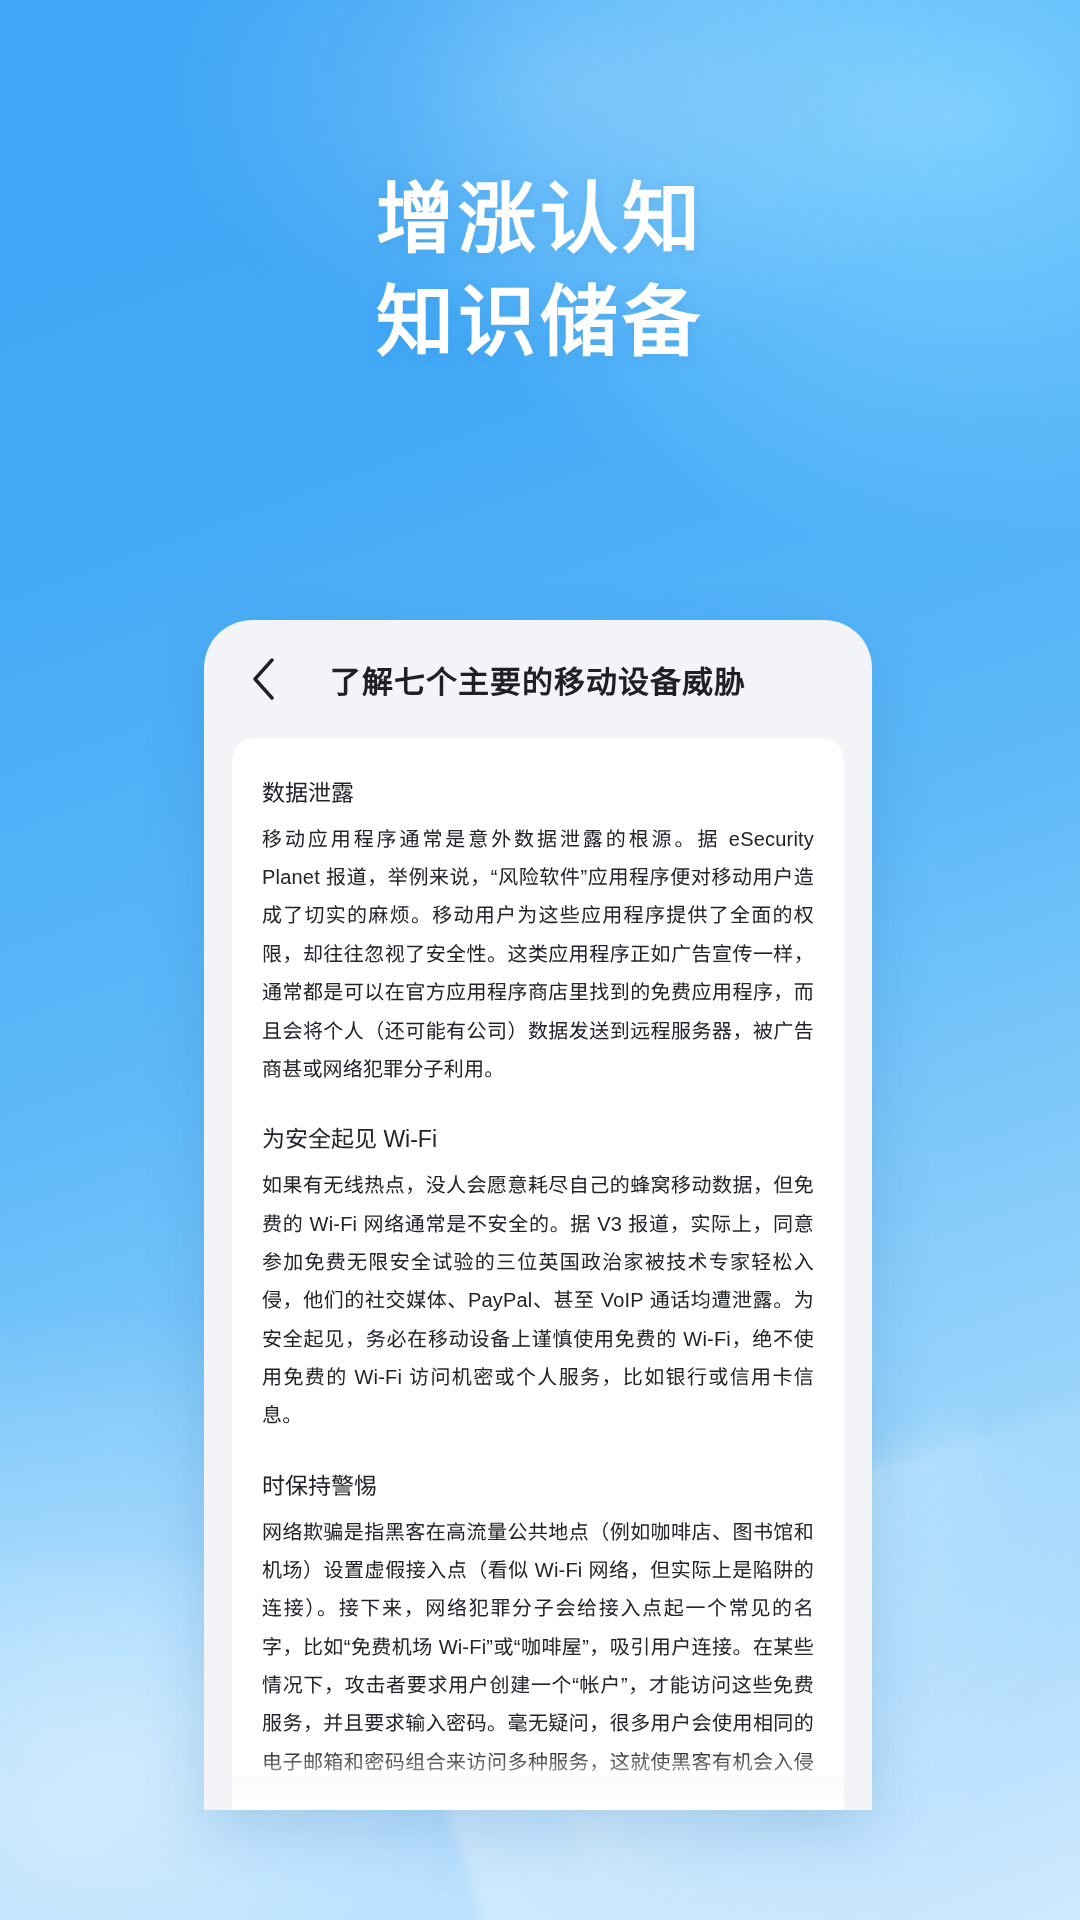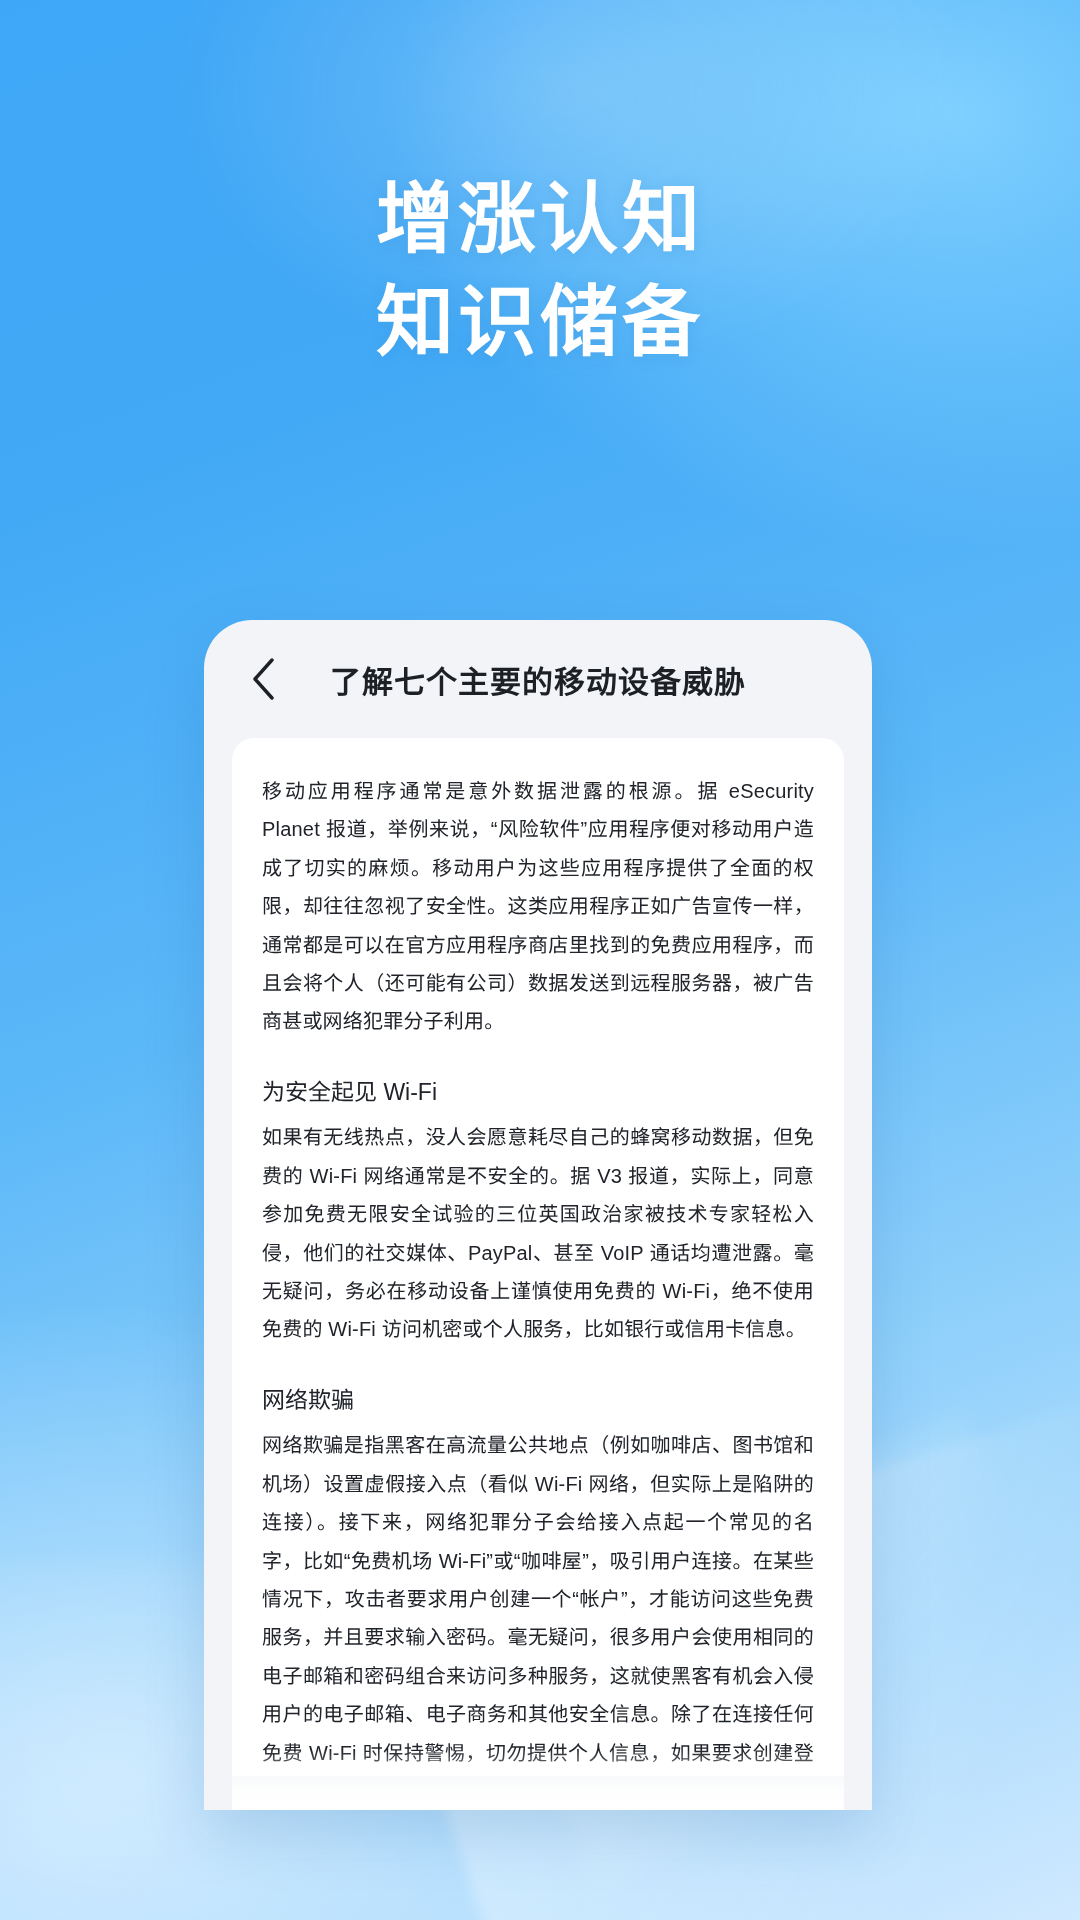--- a/index.html
+++ b/index.html
@@ -184,26 +184,27 @@
           <svg width="30" height="46" viewBox="0 0 30 46" fill="none" xmlns="http://www.w3.org/2000/svg">
             <path d="M23 4 L6 23 L23 42" stroke="#1d2126" stroke-width="3.4" stroke-linecap="round" stroke-linejoin="round"></path>
           </svg>
         </span>
       </div>
       <div class="phone-title">了解七个主要的移动设备威胁</div>
     </div>
 
     <div class="article-card">
 
+      <p class="sec-title">数据泄露</p>
       <p class="sec-body">移动应用程序通常是意外数据泄露的根源。据 eSecurity Planet 报道，举例来说，“风险软件”应用程序便对移动用户造成了切实的麻烦。移动用户为这些应用程序提供了全面的权限，却往往忽视了安全性。这类应用程序正如广告宣传一样，通常都是可以在官方应用程序商店里找到的免费应用程序，而且会将个人（还可能有公司）数据发送到远程服务器，被广告商甚或网络犯罪分子利用。</p>
 
       <p class="sec-title">为安全起见 Wi-Fi</p>
-      <p class="sec-body">如果有无线热点，没人会愿意耗尽自己的蜂窝移动数据，但免费的 Wi-Fi 网络通常是不安全的。据 V3 报道，实际上，同意参加免费无限安全试验的三位英国政治家被技术专家轻松入侵，他们的社交媒体、PayPal、甚至 VoIP 通话均遭泄露。毫无疑问，务必在移动设备上谨慎使用免费的 Wi-Fi，绝不使用免费的 Wi-Fi 访问机密或个人服务，比如银行或信用卡信息。</p>
-
-      <p class="sec-title">网络欺骗</p>
+      <p class="sec-body">如果有无线热点，没人会愿意耗尽自己的蜂窝移动数据，但免费的 Wi-Fi 网络通常是不安全的。据 V3 报道，实际上，同意参加免费无限安全试验的三位英国政治家被技术专家轻松入侵，他们的社交媒体、PayPal、甚至 VoIP 通话均遭泄露。为安全起见，务必在移动设备上谨慎使用免费的 Wi-Fi，绝不使用免费的 Wi-Fi 访问机密或个人服务，比如银行或信用卡信息。</p>
+
+      <p class="sec-title">时保持警惕</p>
       <p class="sec-body">网络欺骗是指黑客在高流量公共地点（例如咖啡店、图书馆和机场）设置虚假接入点（看似 Wi-Fi 网络，但实际上是陷阱的连接）。接下来，网络犯罪分子会给接入点起一个常见的名字，比如“免费机场 Wi-Fi”或“咖啡屋”，吸引用户连接。在某些情况下，攻击者要求用户创建一个“帐户”，才能访问这些免费服务，并且要求输入密码。毫无疑问，很多用户会使用相同的电子邮箱和密码组合来访问多种服务，这就使黑客有机会入侵用户的电子邮箱、电子商务和其他安全信息。除了在连接任何免费 Wi-Fi 时保持警惕，切勿提供个人信息，如果要求创建登录名，为防万一，务必创建唯一的密码。</p>
 
     </div>
 
     <div class="fade-bottom"></div>
   </div>
 
 </div>
 
 </body></html>

